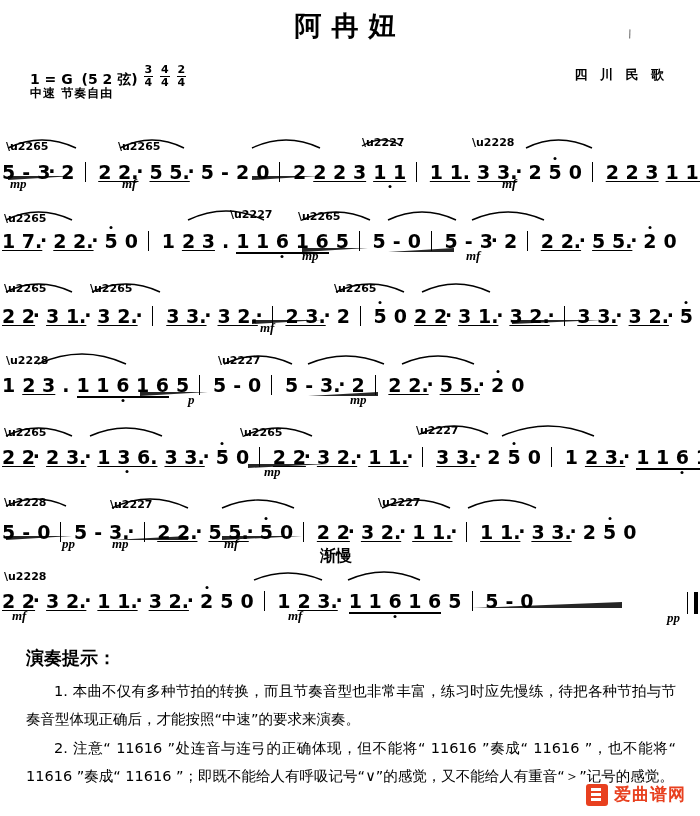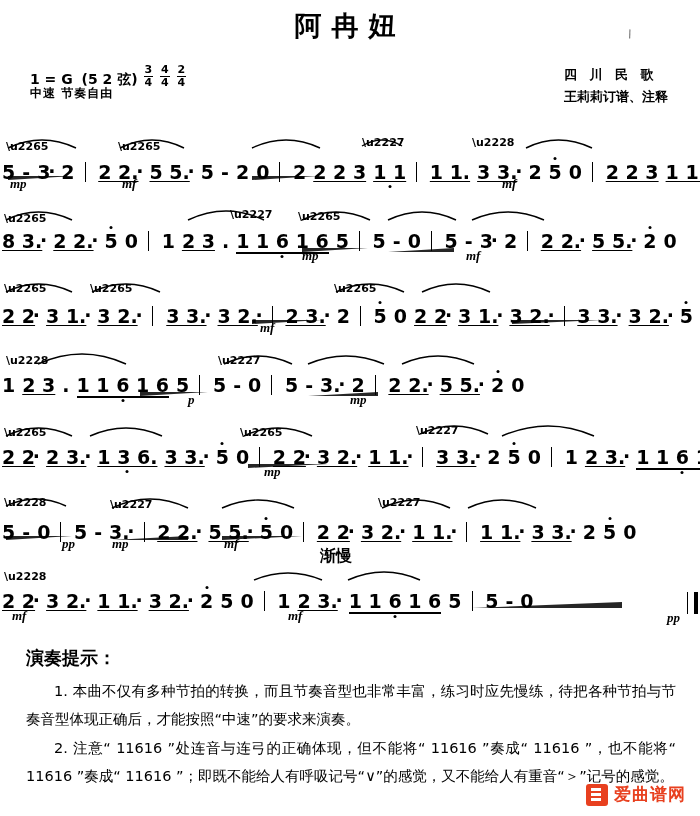--- a/index.html
+++ b/index.html
@@ -264,21 +264,20 @@
     </span>
     <span class="meter-stack">
       <span class="num">2</span>
       <span class="den">4</span>
     </span>
   </div>
   <div class="tempo">中速  节奏自由</div>
 
   <div class="credits">
     <div class="c1">四 川 民 歌</div>
-    <div class="c2">王莉莉订谱、注释</div>
   </div>
 
   <div class="music">
 
     <div class="sysrow">
       <svg class="slurs">
         <path d="M6,30 Q40,14 74,30" stroke="#000" fill="none" stroke-width="1.4"></path>
         <path d="M118,30 Q150,14 182,30" stroke="#000" fill="none" stroke-width="1.4"></path>
         <path d="M250,30 Q284,14 318,30" stroke="#000" fill="none" stroke-width="1.4"></path>
         <path d="M360,28 Q380,16 400,28" stroke="#000" fill="none" stroke-width="1.4"></path>
@@ -309,21 +308,21 @@
         <path d="M300,30 Q334,14 368,30" stroke="#000" fill="none" stroke-width="1.4"></path>
         <path d="M386,30 Q420,14 454,30" stroke="#000" fill="none" stroke-width="1.4"></path>
         <path d="M470,30 Q506,14 542,30" stroke="#000" fill="none" stroke-width="1.4"></path>
         <path d="M300,58 L366,58 L300,62 Z" fill="#000" opacity="0.85"></path>
         <path d="M386,62 L452,58 L452,62 Z" fill="#000" opacity="0.85"></path>
       </svg>
       <div class="ornament" style="left:2px; top:22px;">\u2265</div>
       <div class="ornament" style="left:296px; top:20px;">\u2265</div>
       <div class="ornament" style="left:228px; top:18px;">\u2227</div>
       <div class="notes">
-        <span class="grp u1 dotR">8 3.</span><span class="grp u1 dotR">2 2.</span><span class="grp dotHi">5</span><span class="grp">0</span><span class="bar"></span>
+        <span class="grp u1 dotR">1 7.</span><span class="grp u1 dotR">2 2.</span><span class="grp dotHi">5</span><span class="grp">0</span><span class="bar"></span>
         <span class="grp">1</span><span class="grp u1">2 3</span><span class="grp">.</span><span class="grp u2 dotLo">1 1 6 1 6</span><span class="grp">5</span><span class="bar"></span>
         <span class="grp">5</span><span class="grp">-</span><span class="grp">0</span><span class="bar"></span>
         <span class="grp">5</span><span class="grp">-</span><span class="grp dotR">3</span><span class="grp">2</span><span class="bar"></span>
         <span class="grp u1 dotR">2 2.</span><span class="grp u1 dotR">5 5.</span><span class="grp dotHi">2</span><span class="grp">0</span>
       </div>
       <div class="dyn" style="left:300px; bottom:-2px;">mp</div>
       <div class="dyn" style="left:464px; bottom:-2px;">mf</div>
     </div>
 
     <div class="sysrow">

